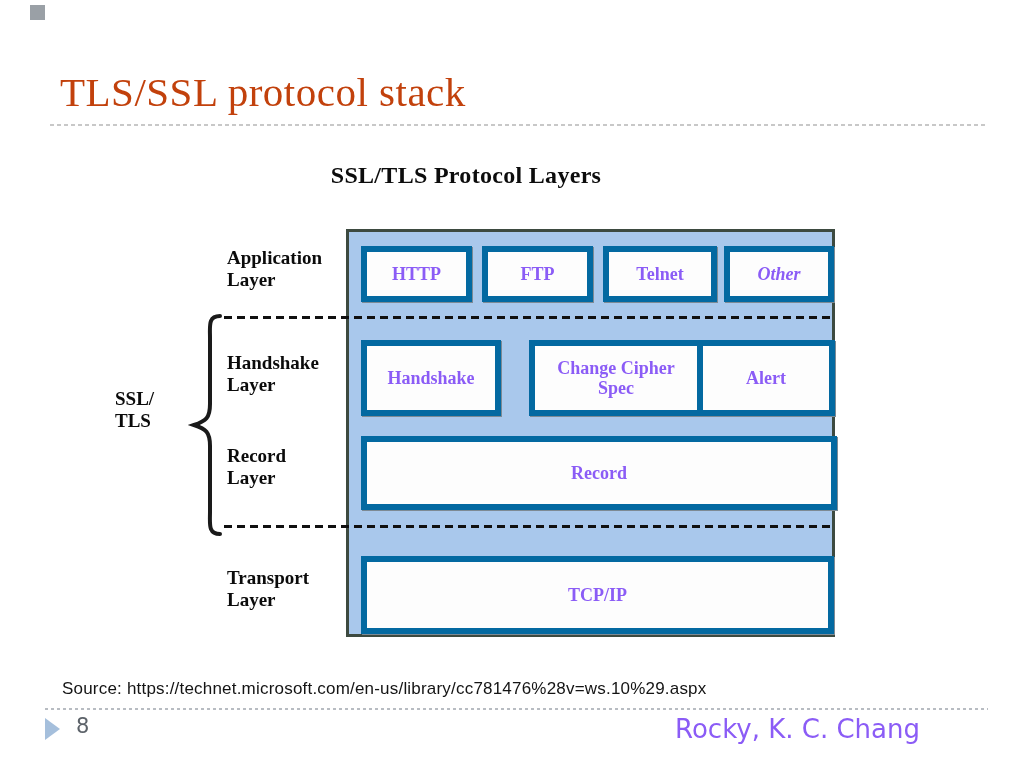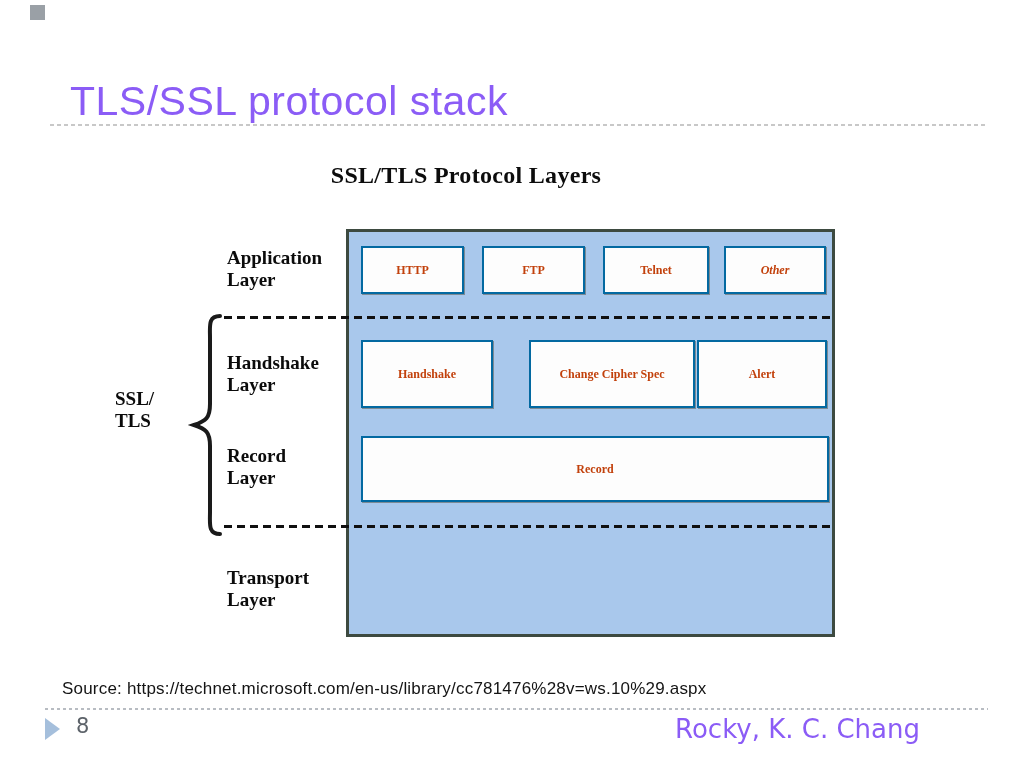--- a/index.html
+++ b/index.html
@@ -1,35 +1,35 @@
 <!DOCTYPE html>
 <html><head>
 <meta charset="utf-8">
 <style>
   html,body{margin:0;padding:0;background:#fff;}
   .slide{position:relative;width:1024px;height:768px;background:#ffffff;overflow:hidden;
          font-family:"Liberation Serif",serif;}
 
   .corner-square{position:absolute;left:30px;top:5px;width:15px;height:15px;background:#9aa0a6;}
 
-  .slide-title{position:absolute;left:58px;top:66px;margin:12px;font-family:Liberation Sans, sans-serif;
-               font-weight:400;font-size:41px;letter-spacing:.5px;color:#8b5cf6;white-space:nowrap;}
+  .slide-title{position:absolute;left:58px;top:66px;margin:2px;font-family:Liberation Serif, serif;
+               font-weight:400;font-size:41px;letter-spacing:.5px;color:#c2410c;white-space:nowrap;}
   .title-rule{position:absolute;left:50px;top:124px;width:938px;height:2px;
               background:repeating-linear-gradient(90deg,#c8c8c8 0 4px,transparent 4px 7px);}
 
   
   .diagram-title{position:absolute;left:316px;top:162px;width:300px;text-align:center;
                  font-weight:700;font-size:24px;letter-spacing:.3px;color:#0c0c0c;}
 
   .stack-container{position:absolute;left:346px;top:229px;width:483px;height:402px;
                    background:#a9c8ec;border:3px solid #3d4a40;}
 
   .pbox{position:absolute;display:flex;align-items:center;justify-content:center;text-align:center;
-        background:#fdfdfd;border:2px solid #0369a1;font-weight:700;font-size:12px;
-        line-height:20px;color:#c2410c;box-shadow:1px 1px 0 #7d8a94;}
+        background:#fdfdfd;border:6px solid #0369a1;font-weight:700;font-size:18px;
+        line-height:20px;color:#8b5cf6;box-shadow:1px 1px 0 #7d8a94;}
   .b-http  {left:361px;top:246px;width:99px; height:44px;}
   .b-ftp   {left:482px;top:246px;width:99px; height:44px;}
   .b-telnet{left:603px;top:246px;width:102px;height:44px;}
   .b-other {left:724px;top:246px;width:98px; height:44px;font-style:italic;}
   .b-handshake{left:361px;top:340px;width:128px;height:64px;}
   .b-ccs      {left:529px;top:340px;width:130px;height:64px;padding:0 16px;}
   .b-alert    {left:697px;top:340px;width:126px;height:64px;}
   .b-record{left:361px;top:436px;width:464px;height:62px;}
   .b-tcpip {left:361px;top:556px;width:461px;height:66px;}
 
@@ -81,20 +81,21 @@
   <div class="pbox b-other">Other</div>
 
   <div class="dash-line dash-1"></div>
   <div class="dash-line dash-2"></div>
 
   <div class="pbox b-handshake">Handshake</div>
   <div class="pbox b-ccs">Change Cipher Spec</div>
   <div class="pbox b-alert">Alert</div>
 
   <div class="pbox b-record">Record</div>
+  <div class="pbox b-tcpip">TCP/IP</div>
 
   <div class="layer-label l-app">
     <span>Application</span>
     <span>Layer</span>
   </div>
   <div class="layer-label l-handshake">
     <span>Handshake</span>
     <span>Layer</span>
   </div>
   <div class="layer-label l-record">

